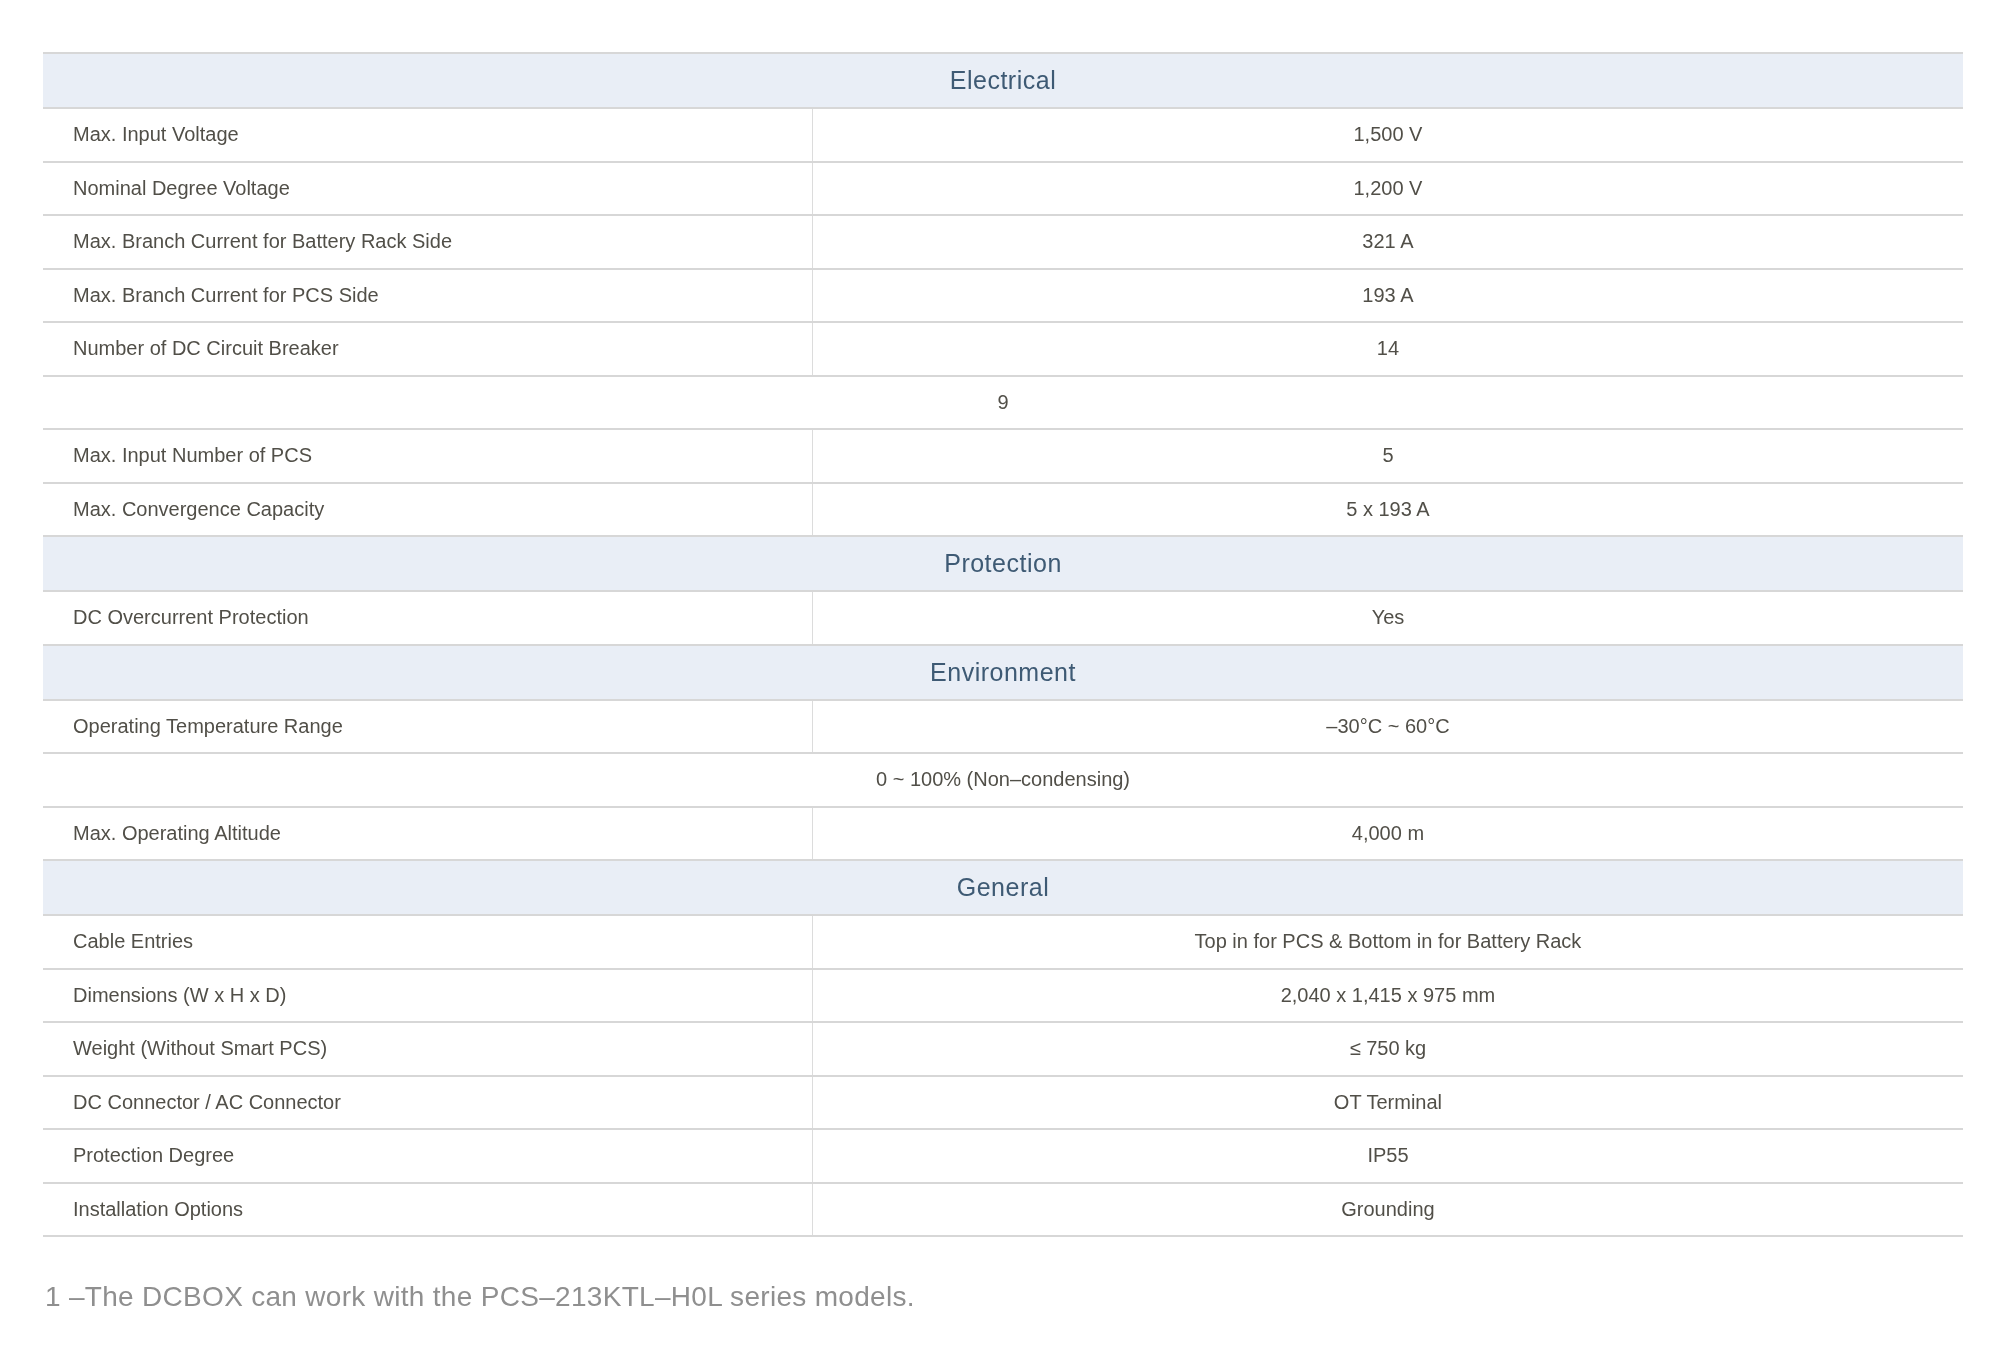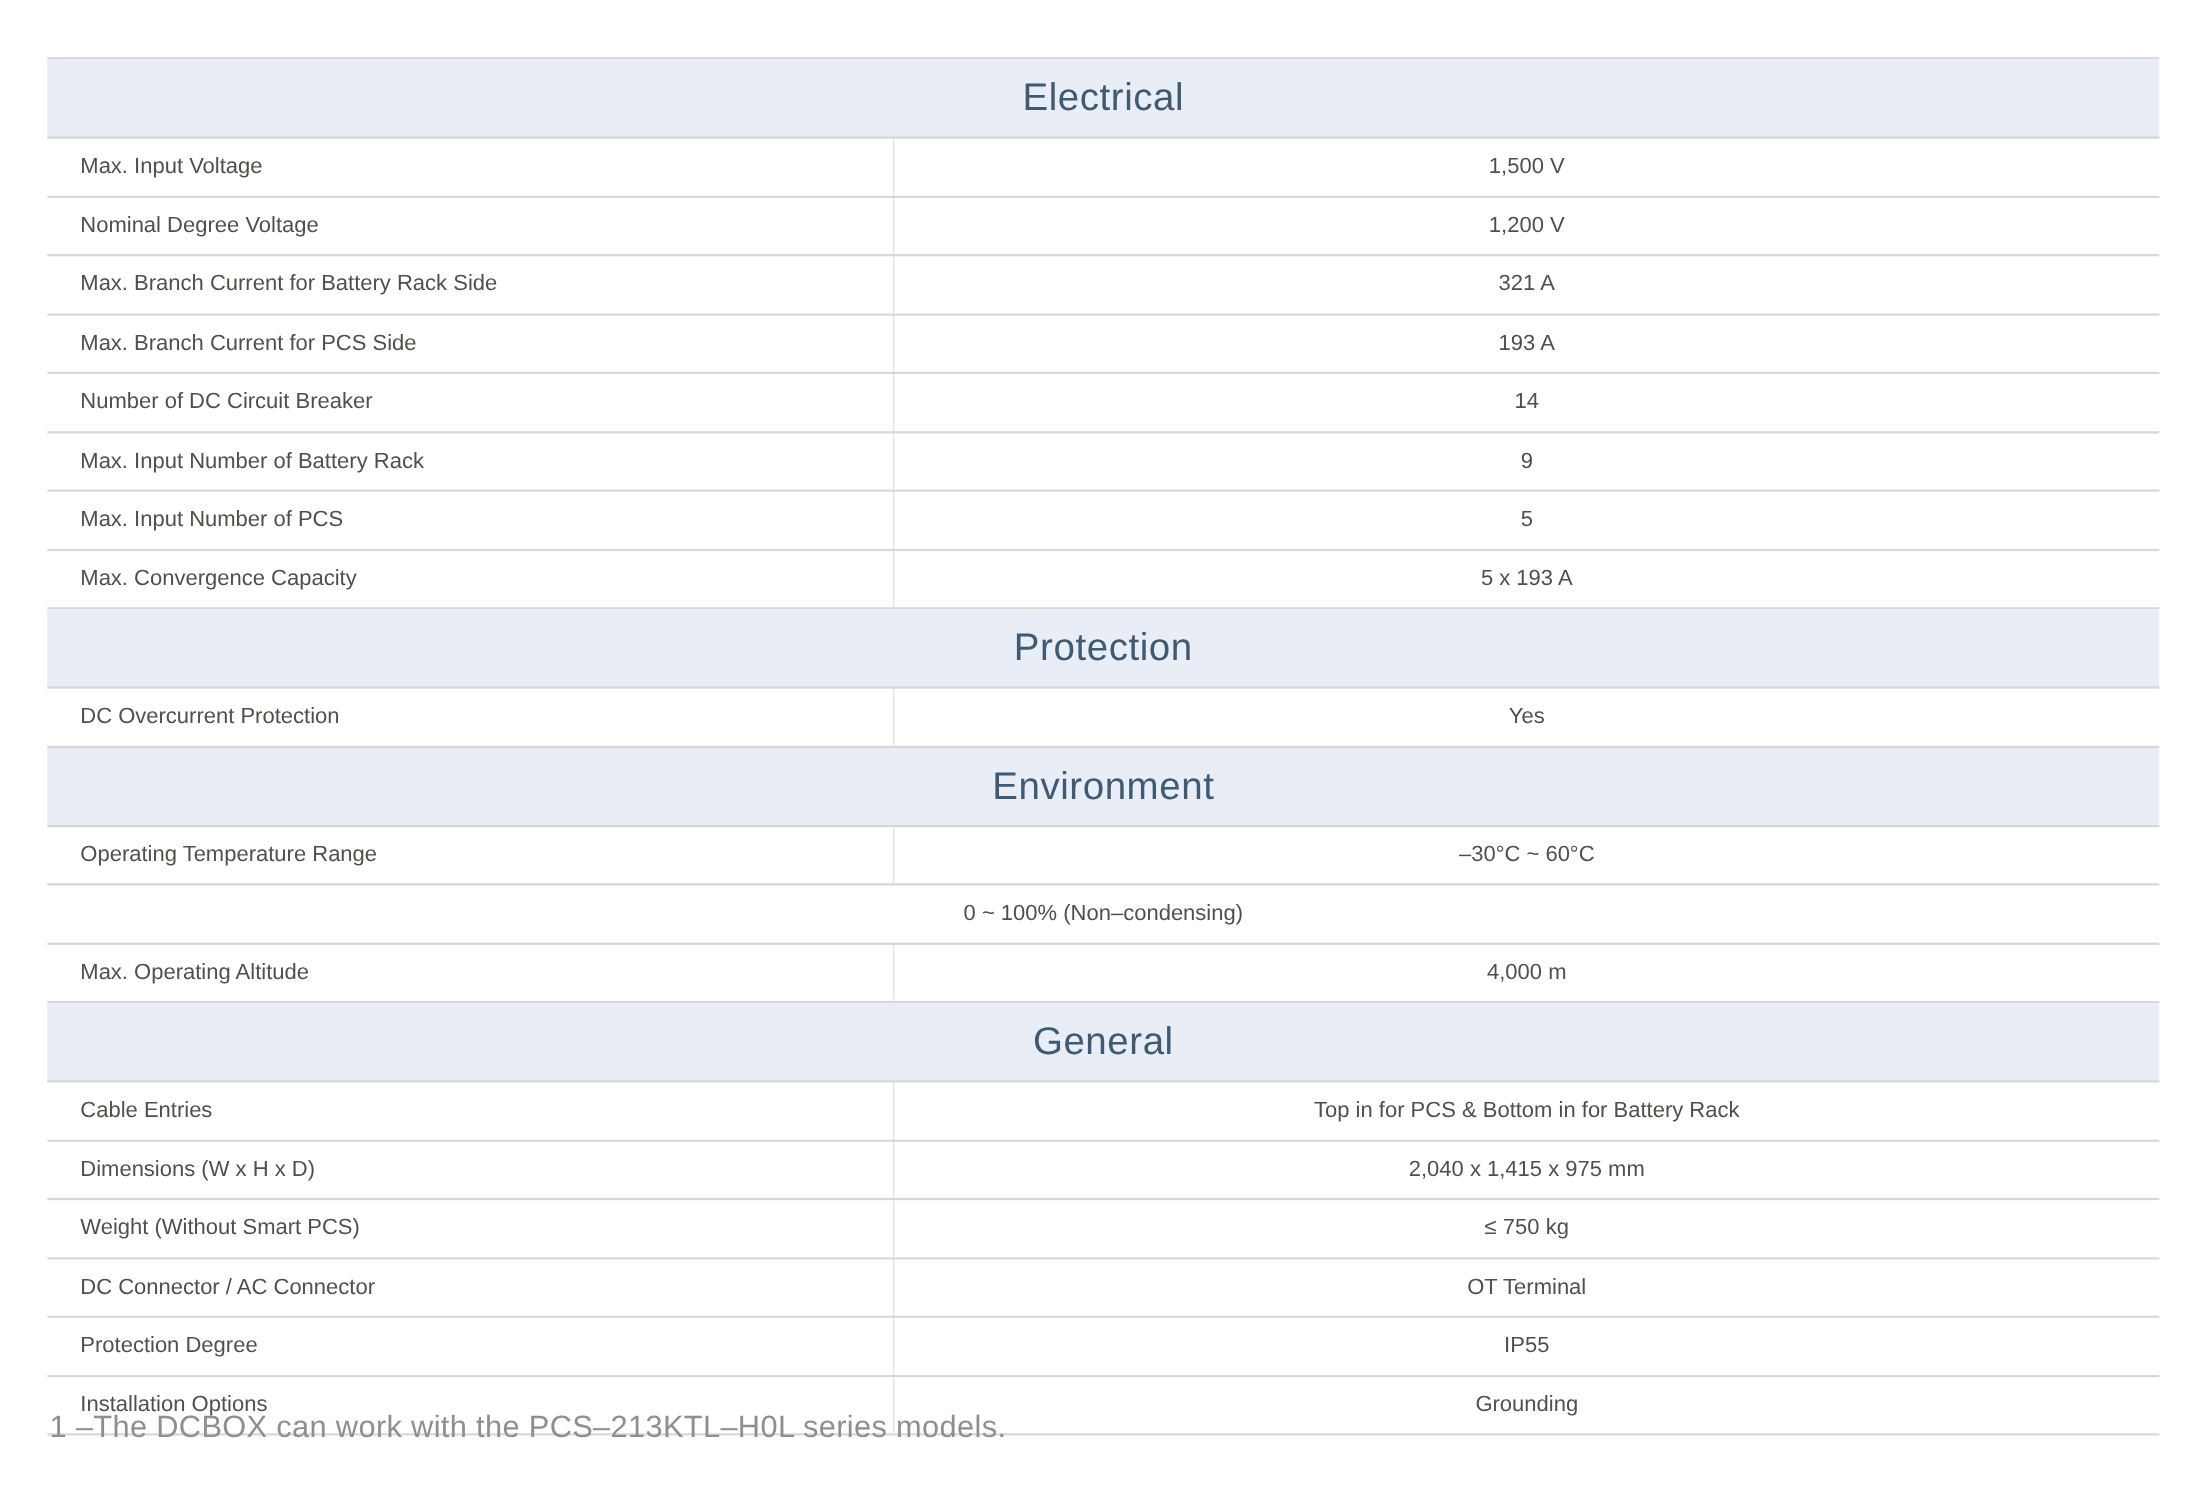--- a/index.html
+++ b/index.html
@@ -13,27 +13,27 @@
   }
   .spec-table {
     position: absolute;
     left: 43px;
     top: 52px;
     width: 1920px;
     border-top: 2px solid var(--line, #d7d7d7);
   }
   .band {
     box-sizing: border-box;
-    height: 72px;
+    height: 55px;
     display: flex;
     align-items: center;
     justify-content: center;
     background: var(--band-bg, #e9eef6);
     color: var(--band-text, #3e5a74);
-    font-size: 35px;
+    font-size: 25px;
     letter-spacing: 0.5px;
     border-bottom: 2px solid var(--line, #d7d7d7);
   }
   .row {
     box-sizing: border-box;
     height: 53.5px;
     display: flex;
     border-bottom: 2px solid var(--line, #d7d7d7);
     color: var(--text, #514f48);
     font-size: 20px;
@@ -84,21 +84,20 @@
       </div>
       <div class="row">
         <div class="cell-label">Max. Branch Current for PCS Side</div>
         <div class="cell-value">193 A</div>
       </div>
       <div class="row">
         <div class="cell-label">Number of DC Circuit Breaker</div>
         <div class="cell-value">14</div>
       </div>
       <div class="row">
-        <div class="cell-label">Max. Input Number of Battery Rack</div>
         <div class="cell-value">9</div>
       </div>
       <div class="row">
         <div class="cell-label">Max. Input Number of PCS</div>
         <div class="cell-value">5</div>
       </div>
       <div class="row">
         <div class="cell-label">Max. Convergence Capacity</div>
         <div class="cell-value">5 x 193 A</div>
       </div>

